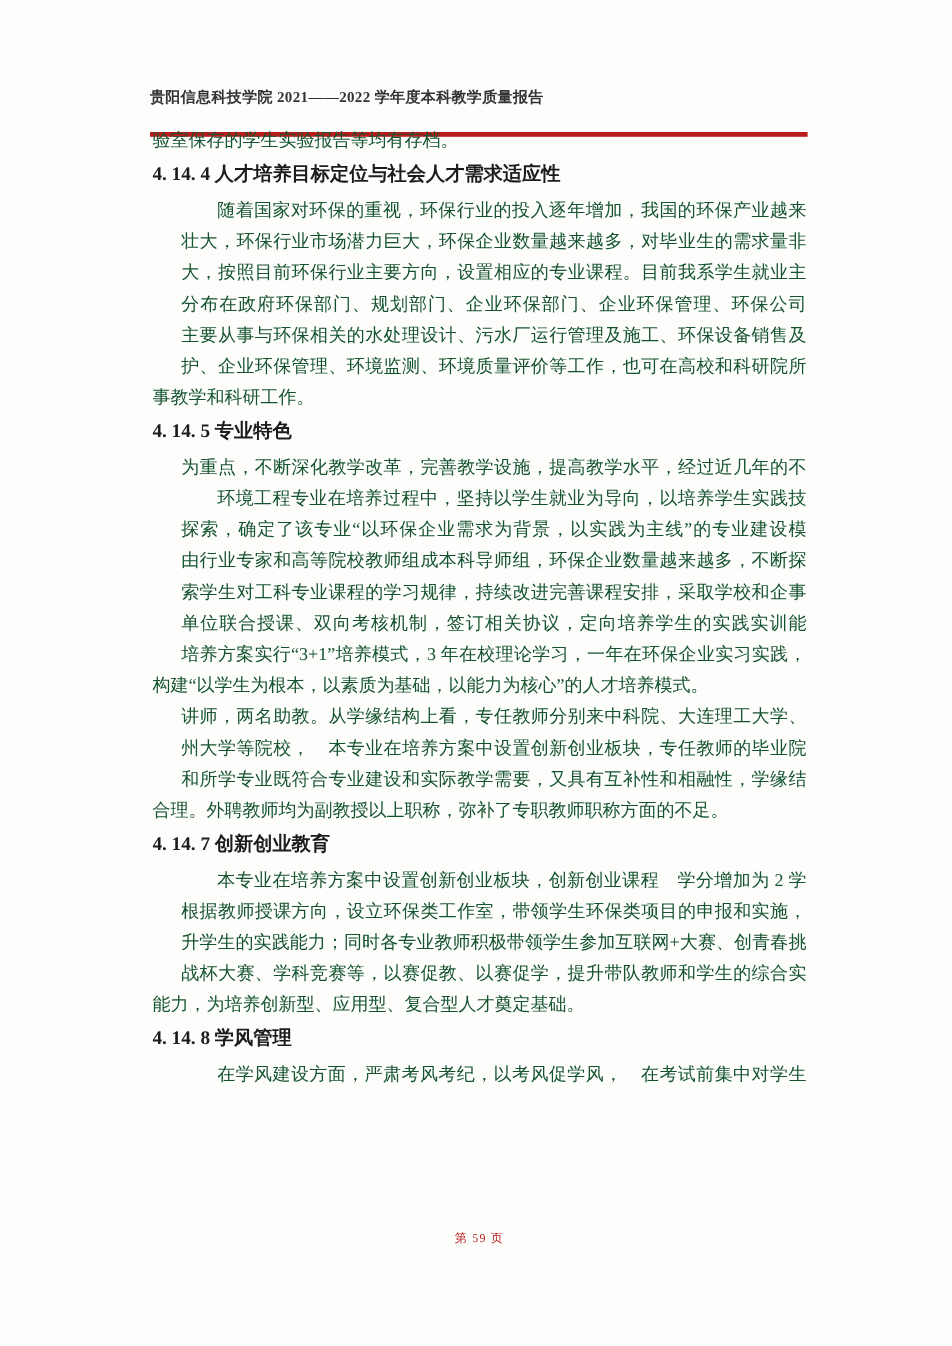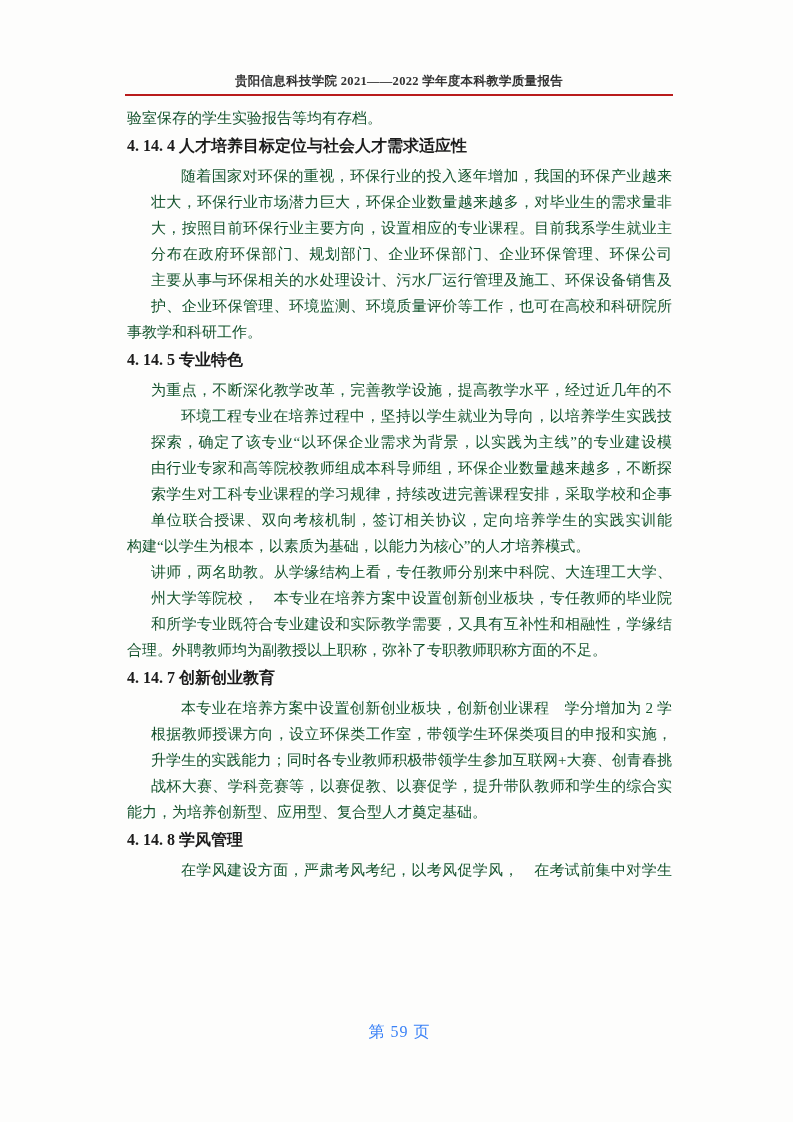--- a/index.html
+++ b/index.html
@@ -10,23 +10,22 @@
     background: #fdfdfc;
     overflow: hidden;
     font-family: "Liberation Serif", serif;
     color: #2b2b2b;
   }
   .page-header {
     position: absolute;
     top: 73px;
     left: 125px;
     width: 548px;
-    text-align: center;
-    border-bottom: 2px solid #b91c1c;
-    padding-bottom: 4px;
+    border-bottom: 4px solid #b91c1c;
+    padding-bottom: 20px;
   }
   .page-header .header-title {
     font-size: 12.5px;
     font-weight: 700;
     color: #333333;
     letter-spacing: 0.3px;
     white-space: nowrap;
   }
   .doc-body {
     position: absolute;
@@ -61,22 +60,22 @@
   }
   .para { margin: 0; }
   .page-footer {
     position: absolute;
     top: 1022px;
     left: 127px;
     width: 545px;
     text-align: center;
   }
   .page-footer .page-number {
-    font-size: 16px;
-    color: #3b82f6;
+    font-size: 10px;
+    color: #b91c1c;
     letter-spacing: 1px;
   }
 </style>
 </head>
 <body>
 
 <div class="page">
   <div class="page-header">
     <div class="header-title">贵阳信息科技学院 2021——2022 学年度本科教学质量报告</div>
   </div>
@@ -94,20 +93,21 @@
         <div class="line">事教学和科研工作。</div>
       </div>
       <div class="heading">4. 14. 5 专业特色</div>
       <div class="para">
         <div class="line just">为重点，不断深化教学改革，完善教学设施，提高教学水平，经过近几年的不断</div>
         <div class="line just ind">环境工程专业在培养过程中，坚持以学生就业为导向，以培养学生实践技能</div>
         <div class="line just">探索，确定了该专业“以环保企业需求为背景，以实践为主线”的专业建设模式，</div>
         <div class="line just">由行业专家和高等院校教师组成本科导师组，环保企业数量越来越多，不断探</div>
         <div class="line just">索学生对工科专业课程的学习规律，持续改进完善课程安排，采取学校和企事业</div>
         <div class="line just">单位联合授课、双向考核机制，签订相关协议，定向培养学生的实践实训能力。</div>
+        <div class="line just">培养方案实行“3+1”培养模式，3 年在校理论学习，一年在环保企业实习实践，</div>
         <div class="line">构建“以学生为根本，以素质为基础，以能力为核心”的人才培养模式。</div>
       </div>
       <div class="para">
         <div class="line just">讲师，两名助教。从学缘结构上看，专任教师分别来中科院、大连理工大学、　贵</div>
         <div class="line just">州大学等院校，　本专业在培养方案中设置创新创业板块，专任教师的毕业院校</div>
         <div class="line just">和所学专业既符合专业建设和实际教学需要，又具有互补性和相融性，学缘结构</div>
         <div class="line">合理。外聘教师均为副教授以上职称，弥补了专职教师职称方面的不足。</div>
       </div>
       <div class="heading">4. 14. 7 创新创业教育</div>
       <div class="para">

